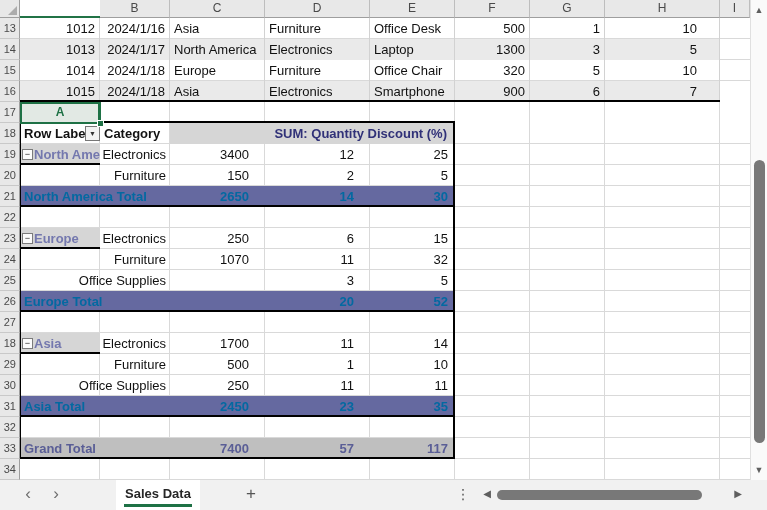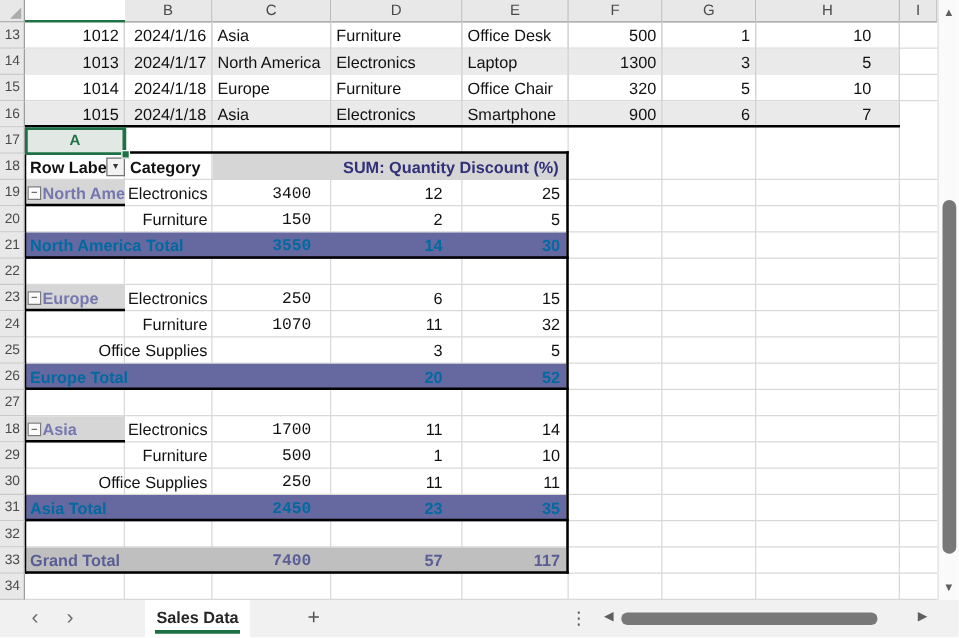--- a/index.html
+++ b/index.html
@@ -25,21 +25,21 @@
   .bg{position:absolute;height:21px;z-index:1;}
   
   .c{position:absolute;height:21px;line-height:21px;font-size:13px;padding:0 4px;
      box-sizing:border-box;overflow:hidden;white-space:nowrap;color:#111;z-index:2;}
   .r{text-align:right;} .b{font-weight:700;}
   .cA{left:20px;width:80px}.cB{left:100px;width:70px}.cC{left:170px;width:95px}
   .cD{left:265px;width:105px}.cE{left:370px;width:85px}.cF{left:455px;width:75px}
   .cG{left:530px;width:75px}.cH{left:605px;width:115px;padding-right:22px}
   .gb{border-right:1px solid #D2D2D2;}
   
-  .pC{left:170px;width:95px;padding-right:16px;text-align:right;font-family:Liberation Mono, monospace;}
+  .pC{left:170px;width:95px;padding-right:16px;text-align:right;}
   .pD{left:265px;width:105px;padding-right:16px;text-align:right;}
   .pE{left:370px;width:85px;padding-right:7px;text-align:right;}
   .navy{color:#303178;} .grp{color:#7478AE;} .white{color:#0369a1;} .grape{color:#5A5E96;}
   .catcell{left:40px;width:130px;text-align:right;}
   .grplbl{left:34px;width:66px;padding:0;}
   .totlbl{left:20px;width:240px;}
   
   .bk{position:absolute;background:#000;z-index:3;}
   
   .minus{position:absolute;width:11px;height:11px;box-sizing:border-box;border:1px solid #7B7B7B;
@@ -201,21 +201,21 @@
   <div class="c b grp grplbl" style="top:144px">North America</div>
   <div class="c catcell" style="top:144px">Electronics</div>
   <div class="c pC" style="top:144px">3400</div>
   <div class="c pD" style="top:144px">12</div>
   <div class="c pE" style="top:144px">25</div>
   <div class="c catcell" style="top:165px">Furniture</div>
   <div class="c pC" style="top:165px">150</div>
   <div class="c pD" style="top:165px">2</div>
   <div class="c pE" style="top:165px">5</div>
   <div class="c b white totlbl" style="top:186px">North America Total</div>
-  <div class="c pC b white" style="top:186px">3550</div>
+  <div class="c pC b white" style="top:186px">2650</div>
   <div class="c pD b white" style="top:186px">14</div>
   <div class="c pE b white" style="top:186px">30</div>
 
   <div class="minus" style="left:22px;top:233px">−</div>
   <div class="c b grp grplbl" style="top:228px">Europe</div>
   <div class="c catcell" style="top:228px">Electronics</div>
   <div class="c pC" style="top:228px">250</div>
   <div class="c pD" style="top:228px">6</div>
   <div class="c pE" style="top:228px">15</div>
   <div class="c catcell" style="top:249px">Furniture</div>

